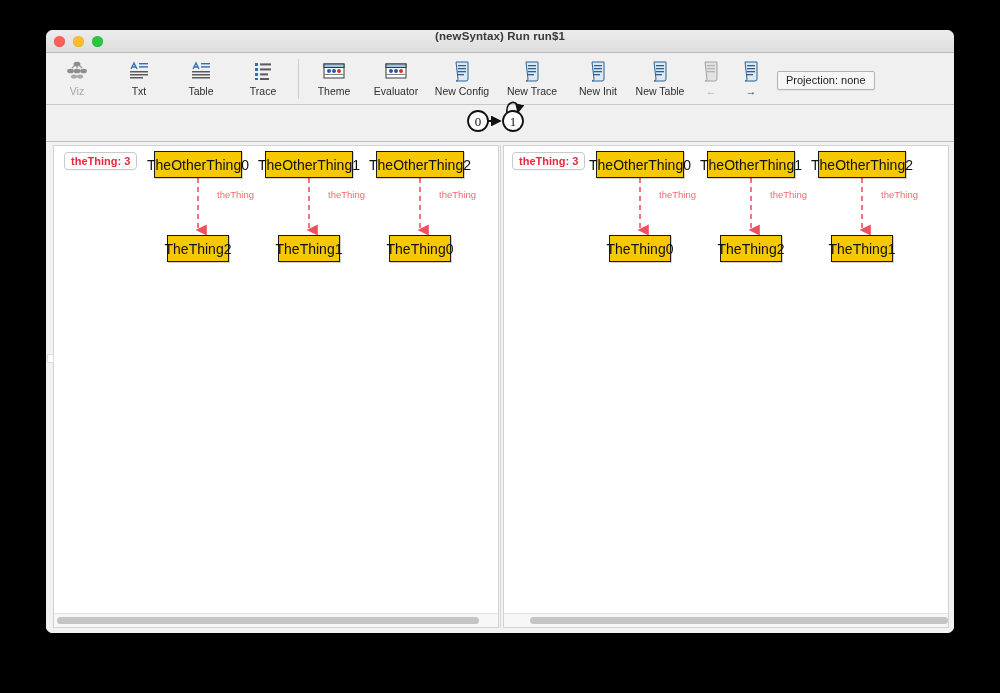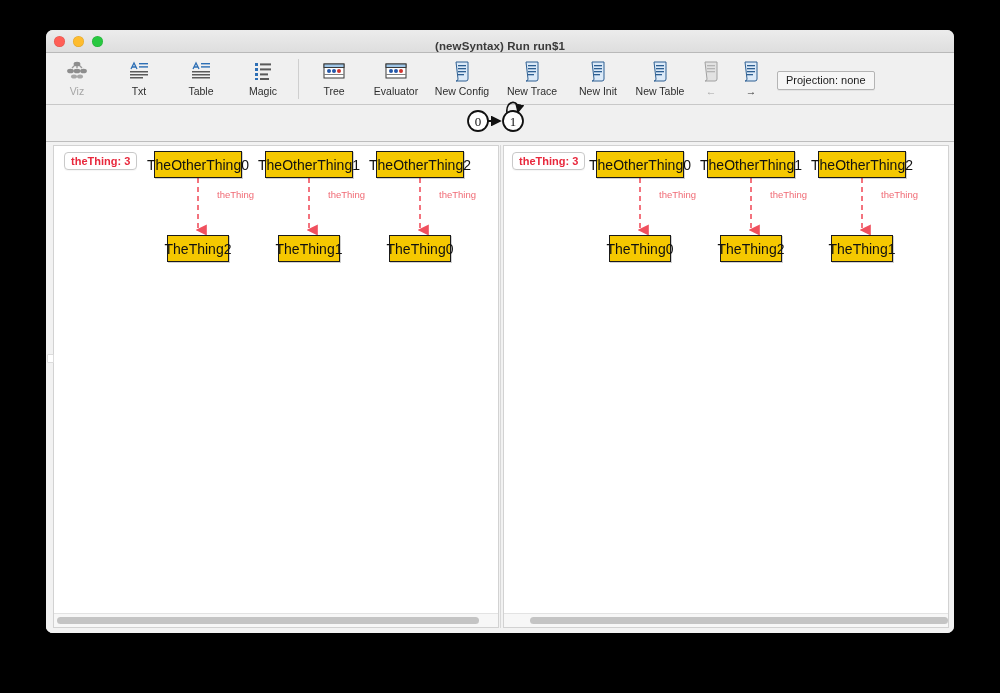--- a/index.html
+++ b/index.html
@@ -27,21 +27,21 @@
     flex-direction: column;
   }
 
   #titlebar {
     position: relative;
     height: 22px;
     flex: 0 0 22px;
     background: linear-gradient(to bottom, #ececec, #dedede);
     border-bottom: 1px solid #b9b9b9;
     display: flex;
-    align-items: flex-end;
+    align-items: flex-start;
   }
   #traffic {
     position: absolute;
     left: 8px;
     top: 0;
     height: 22px;
     display: flex;
     align-items: center;
     gap: 8px;
   }
@@ -327,37 +327,37 @@
             <rect x="3" y="2" width="3" height="3" fill="#2d6fb5"></rect>
             <rect x="8" y="2.4" width="11" height="2" fill="#5a5a5a"></rect>
             <rect x="3" y="7" width="3" height="3" fill="#2d6fb5"></rect>
             <rect x="8" y="7.4" width="11" height="2" fill="#5a5a5a"></rect>
             <rect x="3" y="12" width="3" height="3" fill="#2d6fb5"></rect>
             <rect x="8" y="12.4" width="8" height="2" fill="#5a5a5a"></rect>
             <rect x="3" y="17" width="3" height="2" fill="#2d6fb5"></rect>
             <rect x="8" y="17" width="9" height="2" fill="#5a5a5a"></rect>
           </svg>
         </span>
-        <span class="tlabel">Magic</span>
+        <span class="tlabel">Trace</span>
       </div>
 
       <div class="tsep"></div>
 
       <div class="tool">
         <span class="glyph">
           <svg width="26" height="20" viewBox="0 0 26 20">
             <rect x="3" y="3" width="20" height="14" fill="#ffffff" stroke="#3a3a3a" stroke-width="1"></rect>
             <rect x="3" y="3" width="20" height="3.5" fill="#9fc6e8" stroke="#3a3a3a" stroke-width="1"></rect>
             <circle cx="8" cy="10" r="2" fill="#2457a8"></circle>
             <circle cx="13" cy="10" r="2" fill="#2457a8"></circle>
             <circle cx="18" cy="10" r="2" fill="#d1332e"></circle>
             <rect x="3" y="13" width="20" height="1" fill="#7f7f7f"></rect>
           </svg>
         </span>
-        <span class="tlabel">Tree</span>
+        <span class="tlabel">Theme</span>
       </div>
 
 
       <div class="tool">
         <span class="glyph">
           <svg width="26" height="20" viewBox="0 0 26 20">
             <rect x="3" y="3" width="20" height="14" fill="#ffffff" stroke="#3a3a3a" stroke-width="1"></rect>
             <rect x="3" y="3" width="20" height="3.5" fill="#9fc6e8" stroke="#3a3a3a" stroke-width="1"></rect>
             <circle cx="8" cy="10" r="2" fill="#2457a8"></circle>
             <circle cx="13" cy="10" r="2" fill="#2457a8"></circle>

